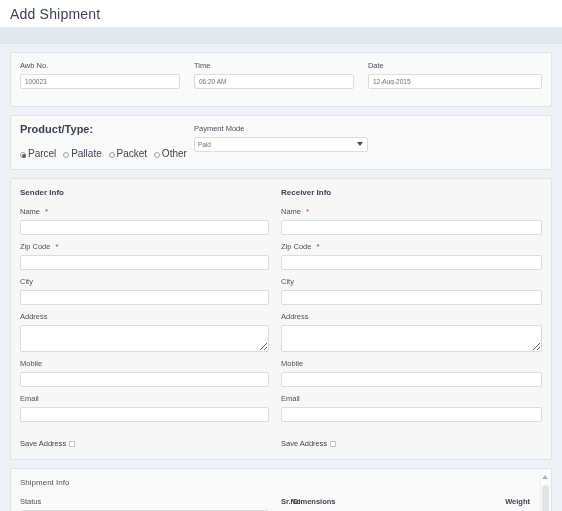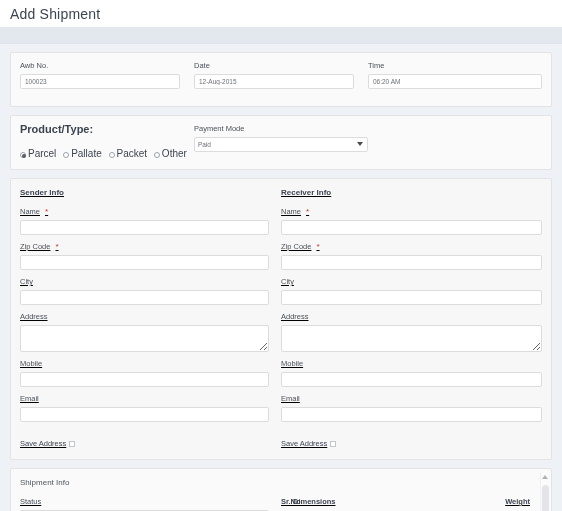--- a/index.html
+++ b/index.html
@@ -42,21 +42,21 @@
     border: 1px solid #e3e3e3;
     border-radius: 2px;
     margin-bottom: 8px;
     padding: 8px 9px 10px 9px;
     position: relative;
   }
   .panel.pale { background: #f7f7f7; }
   .row { display: flex; }
   .col-3 { width: 33.33%; padding-right: 14px; }
   .col-3:last-child { padding-right: 0; }
-  .col-2 { width: 50%; padding-right: 12px; text-decoration: underline; }
+  .col-2 { width: 50%; padding-right: 12px; }
   .col-2:last-child { padding-right: 0; }
 
   .fld { margin-bottom: 7px; }
   label.lbl {
     display: block;
     font-size: 7.5px;
     color: #4b5159;
     margin-bottom: 3px;
     line-height: 10px;
   }
@@ -230,26 +230,26 @@
 
   <div class="content">
 
     <div class="panel">
       <div class="row">
         <div class="col-3 fld">
           <label class="lbl">Awb No.</label>
           <input class="txt" type="text" value="100023" style="">
         </div>
         <div class="col-3 fld">
+          <label class="lbl">Time</label>
+          <input class="txt" type="text" value="06:20 AM" style="">
+        </div>
+        <div class="col-3 fld">
           <label class="lbl">Date</label>
           <input class="txt" type="text" value="12-Aug-2015" style="">
-        </div>
-        <div class="col-3 fld">
-          <label class="lbl">Time</label>
-          <input class="txt" type="text" value="06:20 AM" style="">
         </div>
       </div>
     </div>
 
     <div class="panel">
       <div class="row">
         <div class="col-3">
           <div class="grouplabel">Product/Type:</div>
           <div class="radios">
             <span class="rd"><span class="radio on"></span><span>Parcel</span></span>

